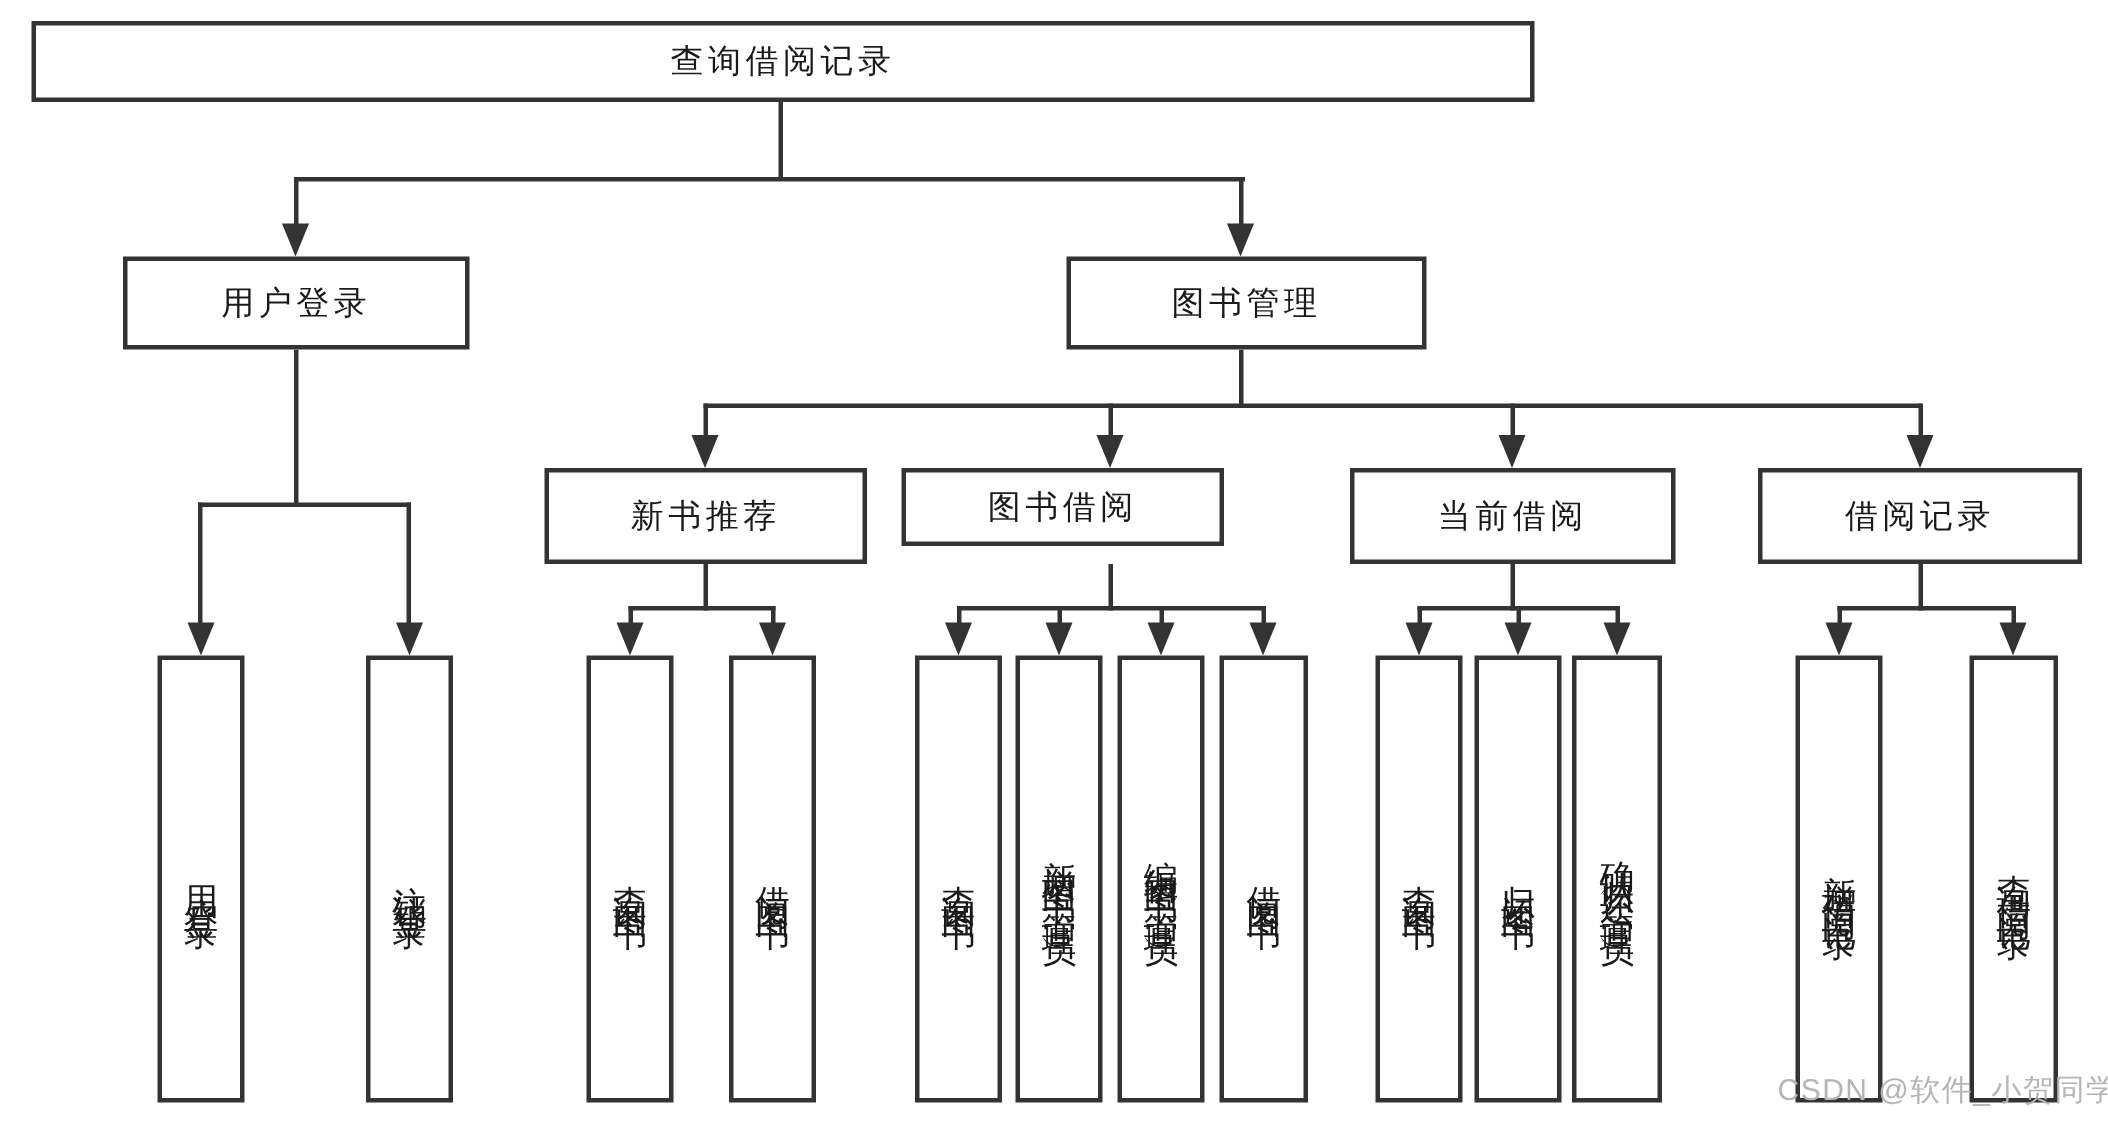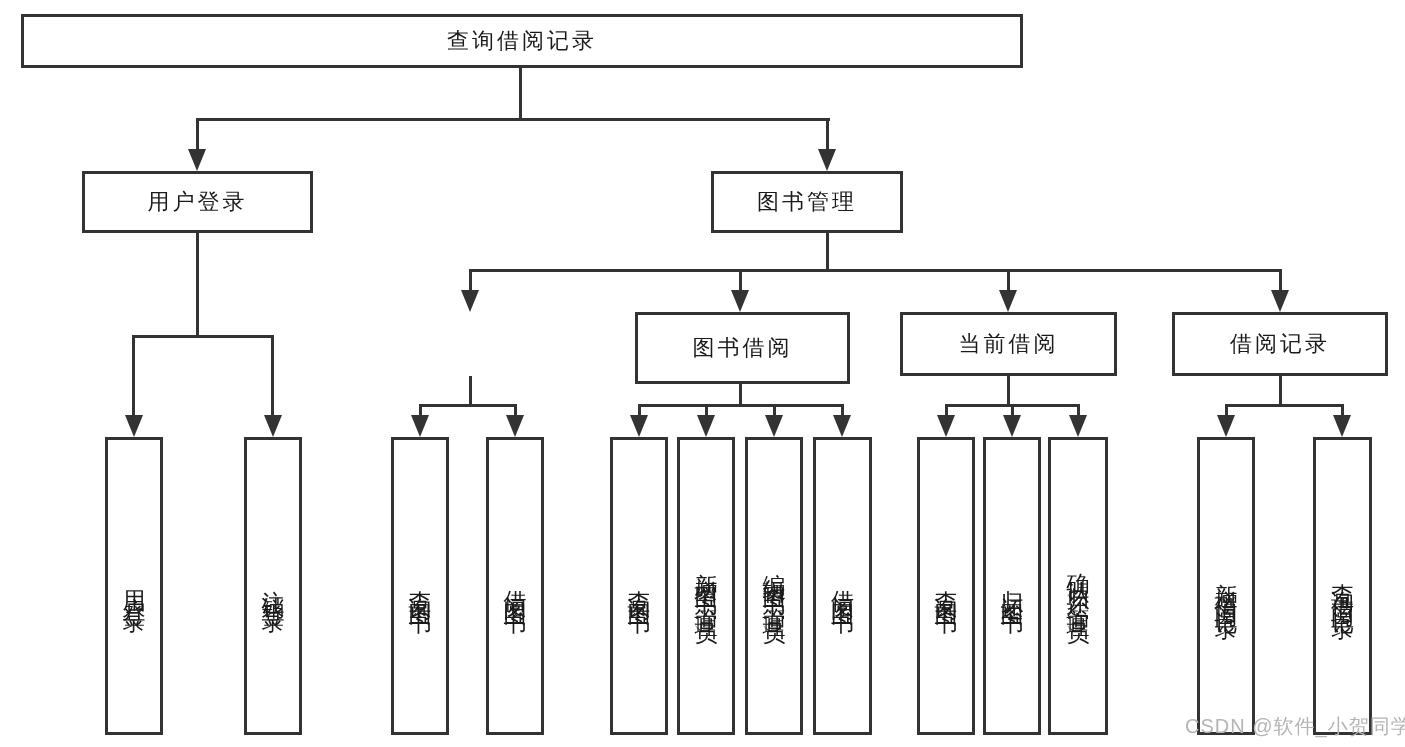--- a/index.html
+++ b/index.html
@@ -90,41 +90,42 @@
   <div class="box-h" style="left:21px;top:14px;width:1002px;height:54px">查询借阅记录</div>
 
   <div class="vline" style="left:519px;top:68px;height:52px"></div>
   <div class="hline" style="left:196px;top:118px;width:634px"></div>
   <div class="vline" style="left:196px;top:118px;height:34px"></div>
   <div class="arrow" style="left:188px;top:149px"></div>
   <div class="vline" style="left:826px;top:118px;height:34px"></div>
   <div class="arrow" style="left:818px;top:149px"></div>
 
   <div class="box-h" style="left:82px;top:171px;width:231px;height:62px">用户登录</div>
-  <div class="box-h" style="left:711px;top:171px;width:192px;height:62px">图书管理</div>
+  <div class="box-h" style="left:711px;top:171px;width:240px;height:62px">图书管理</div>
 
   <div class="vline" style="left:196px;top:233px;height:104px"></div>
   <div class="hline" style="left:132px;top:335px;width:142px"></div>
   <div class="vline" style="left:132px;top:335px;height:82px"></div>
   <div class="arrow" style="left:125px;top:415px"></div>
   <div class="vline" style="left:271px;top:335px;height:82px"></div>
   <div class="arrow" style="left:264px;top:415px"></div>
 
   <div class="vline" style="left:826px;top:233px;height:39px"></div>
   <div class="hline" style="left:469px;top:269px;width:812px"></div>
   <div class="vline" style="left:469px;top:269px;height:23px"></div>
   <div class="arrow" style="left:461px;top:290px"></div>
   <div class="vline" style="left:739px;top:269px;height:23px"></div>
   <div class="arrow" style="left:731px;top:290px"></div>
   <div class="vline" style="left:1007px;top:269px;height:23px"></div>
   <div class="arrow" style="left:999px;top:290px"></div>
   <div class="vline" style="left:1279px;top:269px;height:23px"></div>
   <div class="arrow" style="left:1271px;top:290px"></div>
 
-  <div class="box-h" style="left:635px;top:312px;width:215px;height:72px">图书借阅</div>
+  <div class="box-h" style="left:363px;top:312px;width:215px;height:64px">新书推荐</div>
+  <div class="box-h" style="left:601px;top:312px;width:215px;height:52px">图书借阅</div>
   <div class="box-h" style="left:1172px;top:312px;width:216px;height:64px">借阅记录</div>
   <div class="box-h" style="left:900px;top:312px;width:217px;height:64px">当前借阅</div>
 
   <div class="vline" style="left:469px;top:376px;height:31px"></div>
   <div class="hline" style="left:419px;top:404px;width:98px"></div>
   <div class="vline" style="left:419px;top:404px;height:13px"></div>
   <div class="arrow" style="left:411px;top:415px"></div>
   <div class="vline" style="left:514px;top:404px;height:13px"></div>
   <div class="arrow" style="left:506px;top:415px"></div>
 

